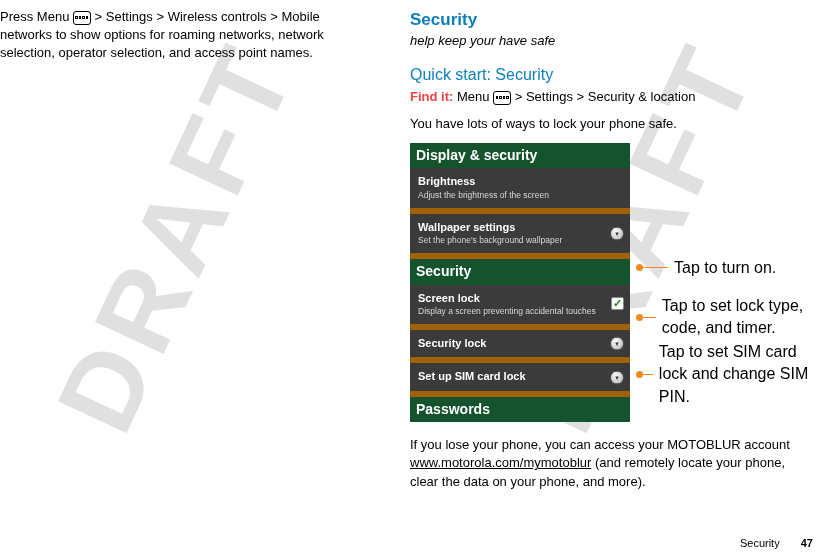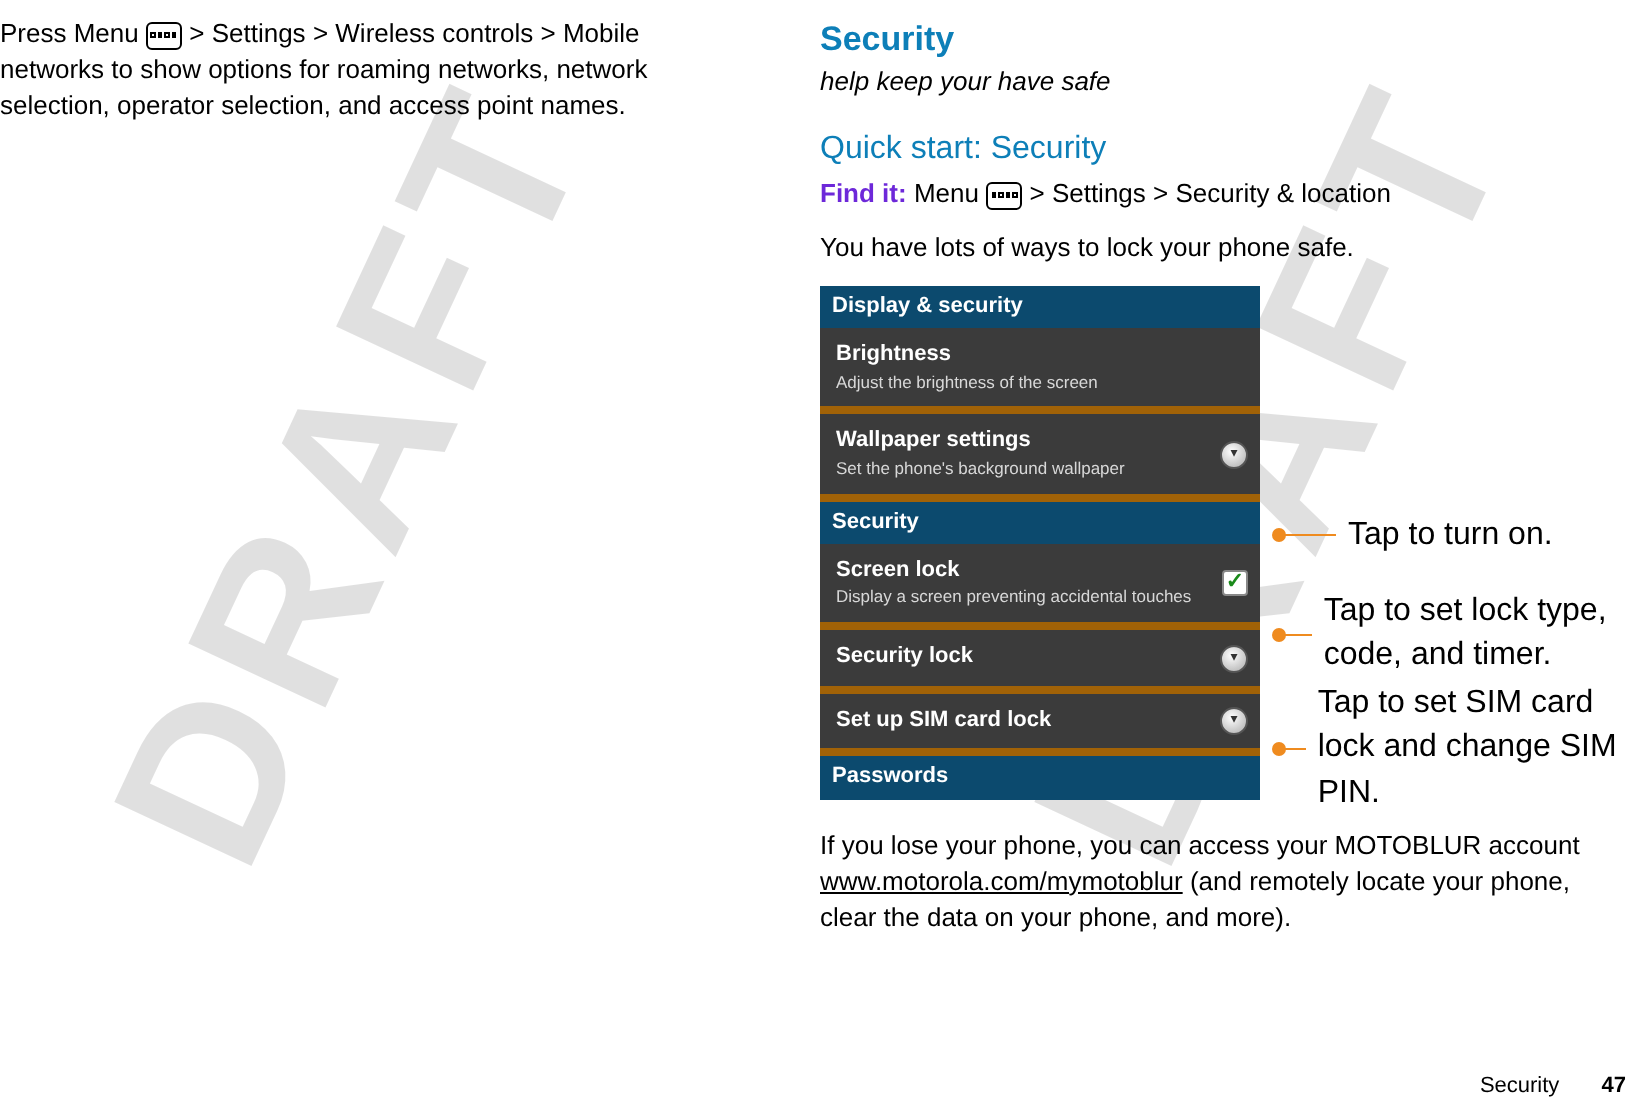--- a/index.html
+++ b/index.html
@@ -40,39 +40,39 @@
     justify-content: center;
     font-size: 7px;
     line-height: 1;
     padding:1px;
     background:#fff;
   }
   .menu-icon span { display:inline-block; width:3px;height:3px;border:0.5px solid #000;margin:0.5px;}
   .h-security { color: #0d7fb8; font-weight: bold; font-size: 17px; }
   .h-sub { font-style: italic; font-weight: normal; font-size: 13px; margin-bottom: 14px; }
   .h-quick { color: #0d7fb8; font-size: 16px; margin-bottom: 2px; font-weight: normal;}
-  .findit { color: #6d28d9; font-weight: bold; }
+  .findit { color: #ef4444; font-weight: bold; }
   .bold { font-weight: normal; }
   .phone {
     width: 220px;
     margin-top: 10px;
     font-family: Arial, sans-serif;
     font-size: 10px;
     color: #fff;
   }
   .ph-section-hdr {
-    background: #0c4a6e;
+    background: #14532d;
     padding: 3px 6px;
     font-weight: bold;
-    font-size: 11px;
+    font-size: 14px;
   }
   .ph-item {
     background: #3b3b3b;
     padding: 6px 8px;
-    border-bottom: 4px solid #a16207;
+    border-bottom: 6px solid #a16207;
     position: relative;
   }
   .ph-title { font-weight: bold; font-size: 11px; }
   .ph-desc { font-size: 8.5px; color: #d8d8d8; padding-right: 24px;}
   .ph-right {
     position: absolute;
     right: 6px;
     top: 50%;
     transform: translateY(-50%);
   }

